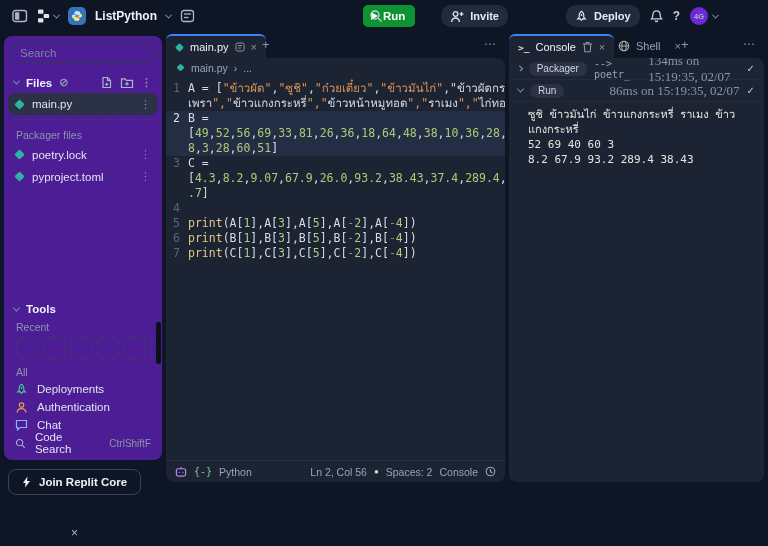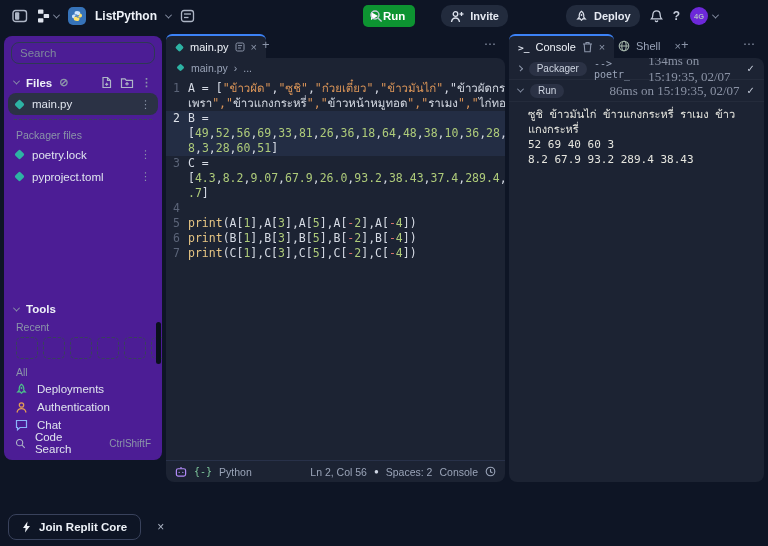--- a/index.html
+++ b/index.html
@@ -84,21 +84,21 @@
   .evrow { height:22px; display:flex; align-items:center; gap:7px; padding:0 9px; font-size:10.5px; color:#9aa4b8;
            border-bottom:1px solid rgba(255,255,255,0.04); }
   .evrow .spacer { flex:1; }
   .pill { background:#2b3245; border-radius:10px; padding:1.5px 8px; font-size:10px; color:#cdd4e0; }
   .ev-cmd { font-family:"DejaVu Sans Mono", monospace; font-size:10px; color:#9aa4b8; }
   .ev-meta { font-size:13px; color:#8b93a5;font-family:Liberation Serif, serif; }
   .ev-check { color:#c3cad8; font-size:10px; }
   .out { padding:5px 19px; font-family:"DejaVu Sans Mono", monospace; font-size:11px; line-height:15px; color:#e6e6df; }
 
   
-  #banner { position:absolute; left:8px; bottom:6px; display:flex; align-items:center; gap:16px; }
+  #banner { position:absolute; left:8px; bottom:6px; display:flex; align-items:center; gap:31px;flex-direction:column; }
   .join-btn { height:26px; display:flex; align-items:center; gap:8px; border:1px solid #39425c; border-radius:8px;
               padding:0 13px; font-size:11.5px; font-weight:600; color:#eef2f8; background:#0e1525; }
   .banner-x { color:#aeb6c6; font-size:12px; }
 </style>
 </head>
 <body>
 
 <div id="app">
 
   <header id="topbar">

